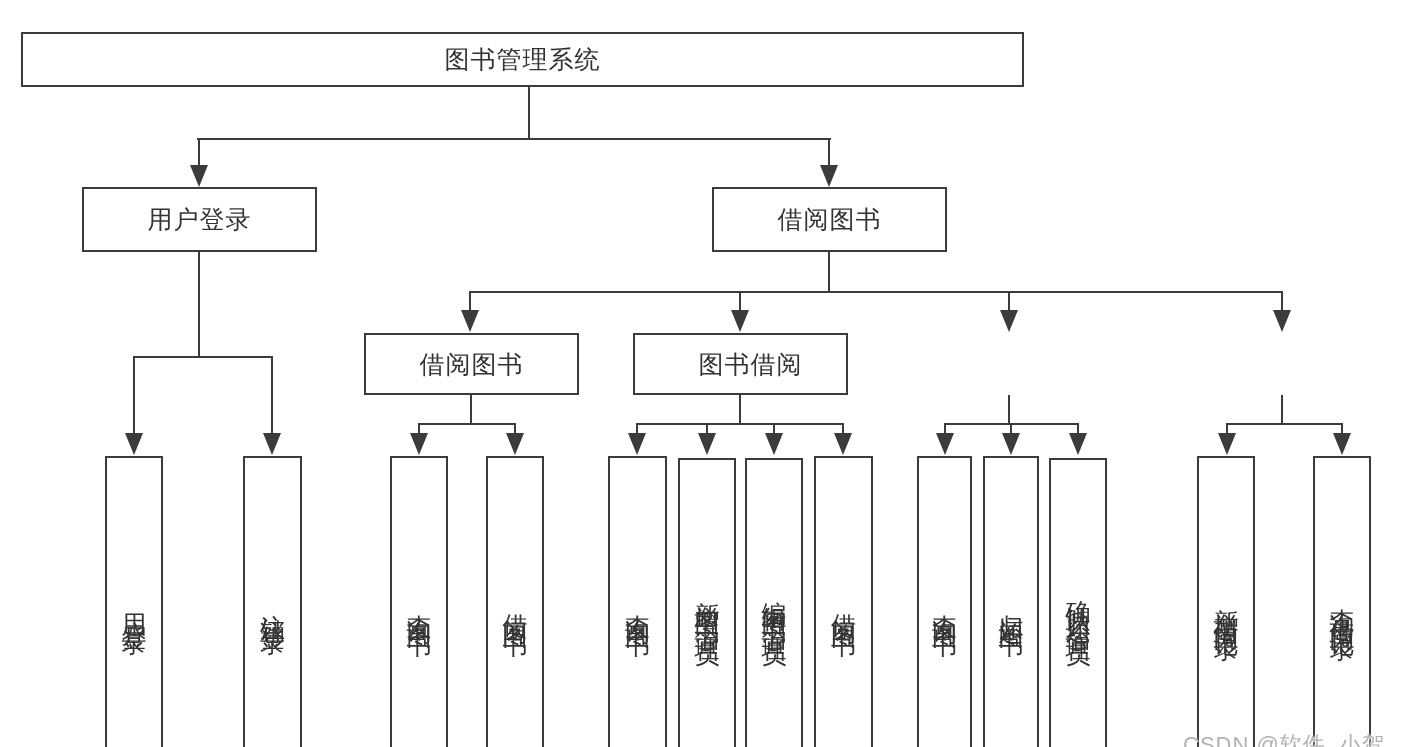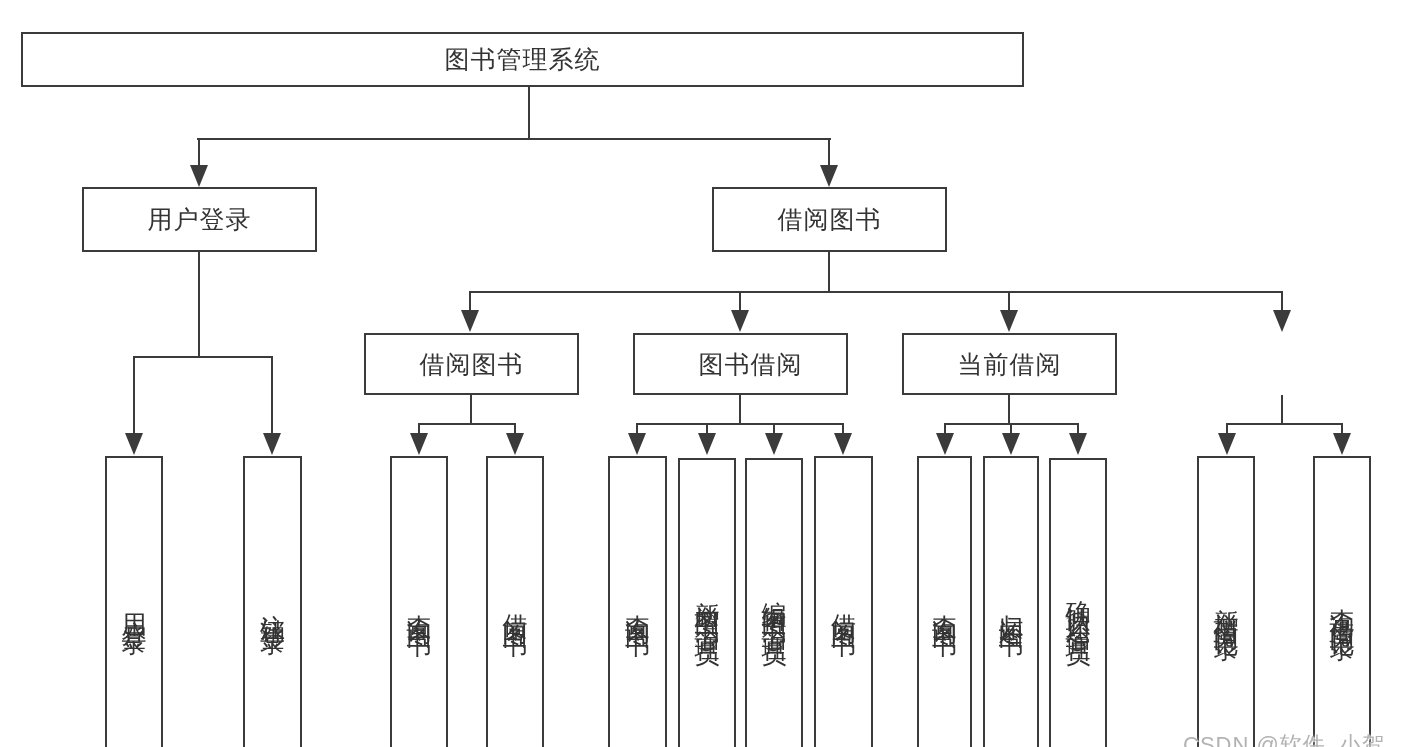--- a/index.html
+++ b/index.html
@@ -39,21 +39,20 @@
   <div class="box" style="left:21px;top:13px;width:1003px;height:55px;">图书管理系统</div>
 
   <div class="box" style="left:82px;top:168px;width:235px;height:65px;">用户登录</div>
 
   <div class="box" style="left:712px;top:168px;width:235px;height:65px;">借阅图书</div>
 
   <div class="box" style="left:364px;top:314px;width:215px;height:62px;">借阅图书</div>
 
   <div class="box" style="left:633px;top:314px;width:215px;height:62px;padding-left:20px;">图书借阅</div>
 
-  <div class="box" style="left:902px;top:314px;width:215px;height:62px;">当前借阅</div>
 
 
   <div class="box leaf" style="left:105px;top:437px;width:58px;height:299px;">用户登录</div>
 
   <div class="box leaf" style="left:243px;top:437px;width:59px;height:299px;">注销登录</div>
 
   <div class="box leaf" style="left:390px;top:437px;width:58px;height:299px;">查询图书</div>
 
   <div class="box leaf" style="left:486px;top:437px;width:58px;height:299px;">借阅图书</div>
 

